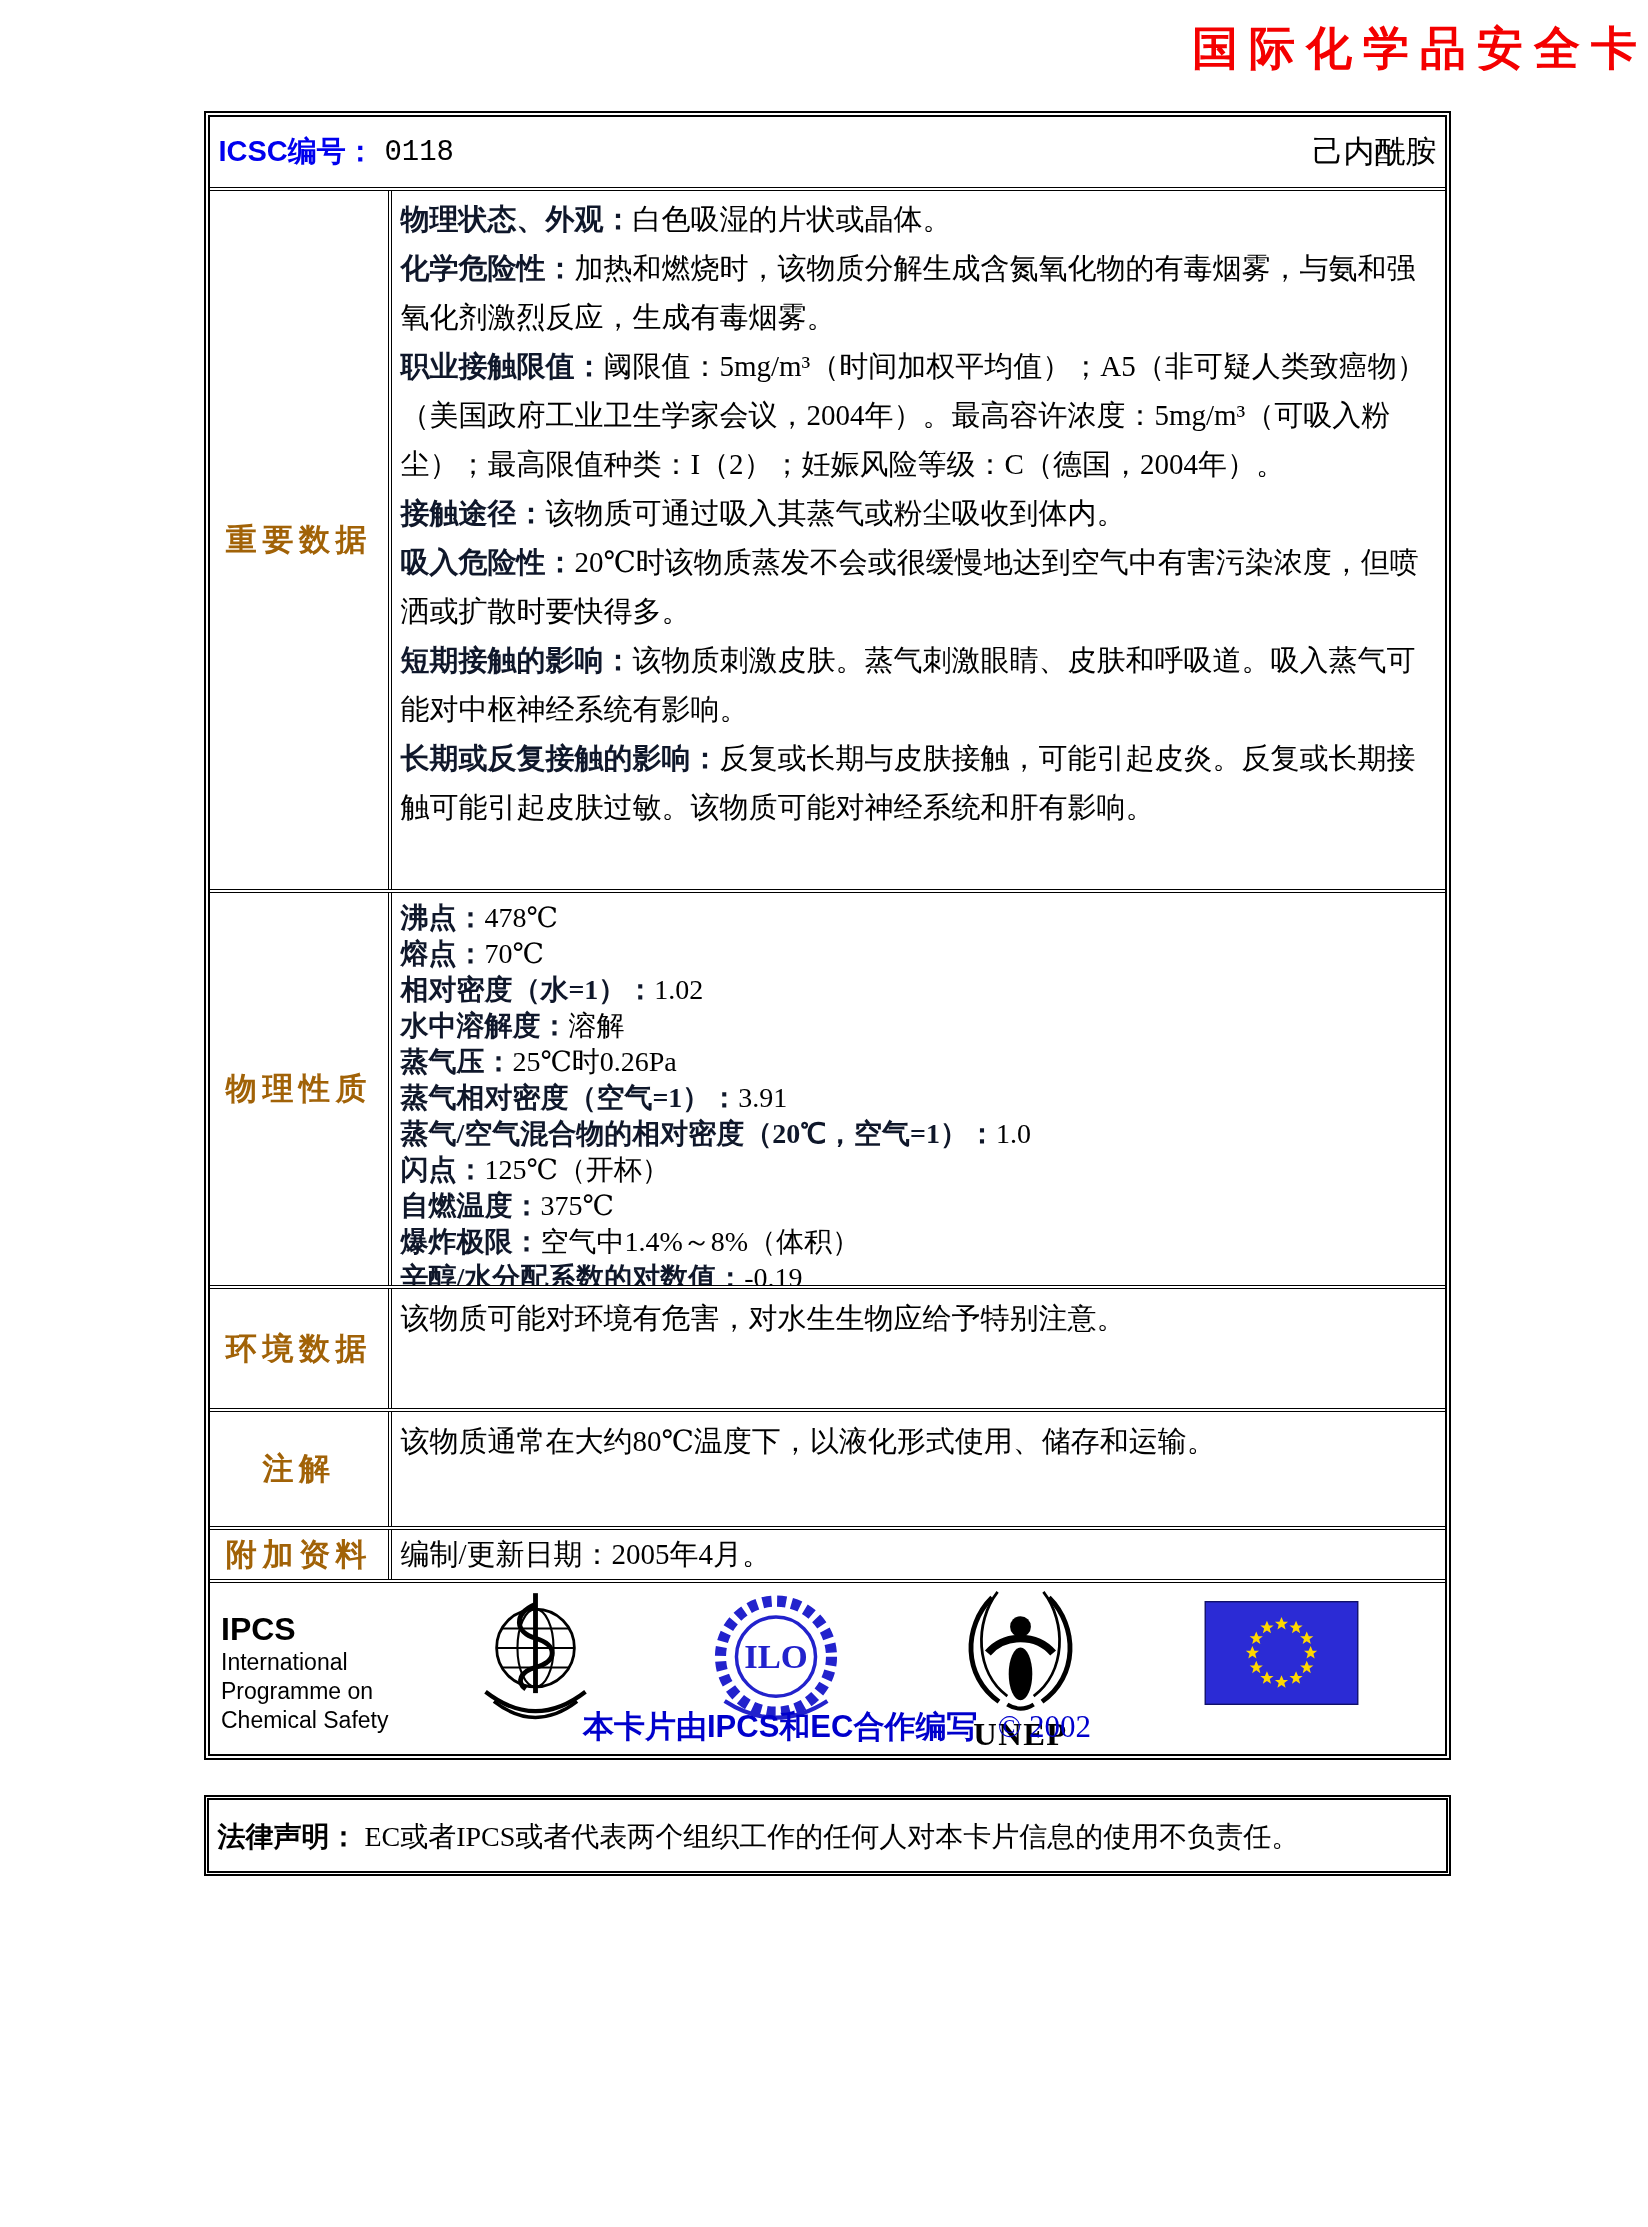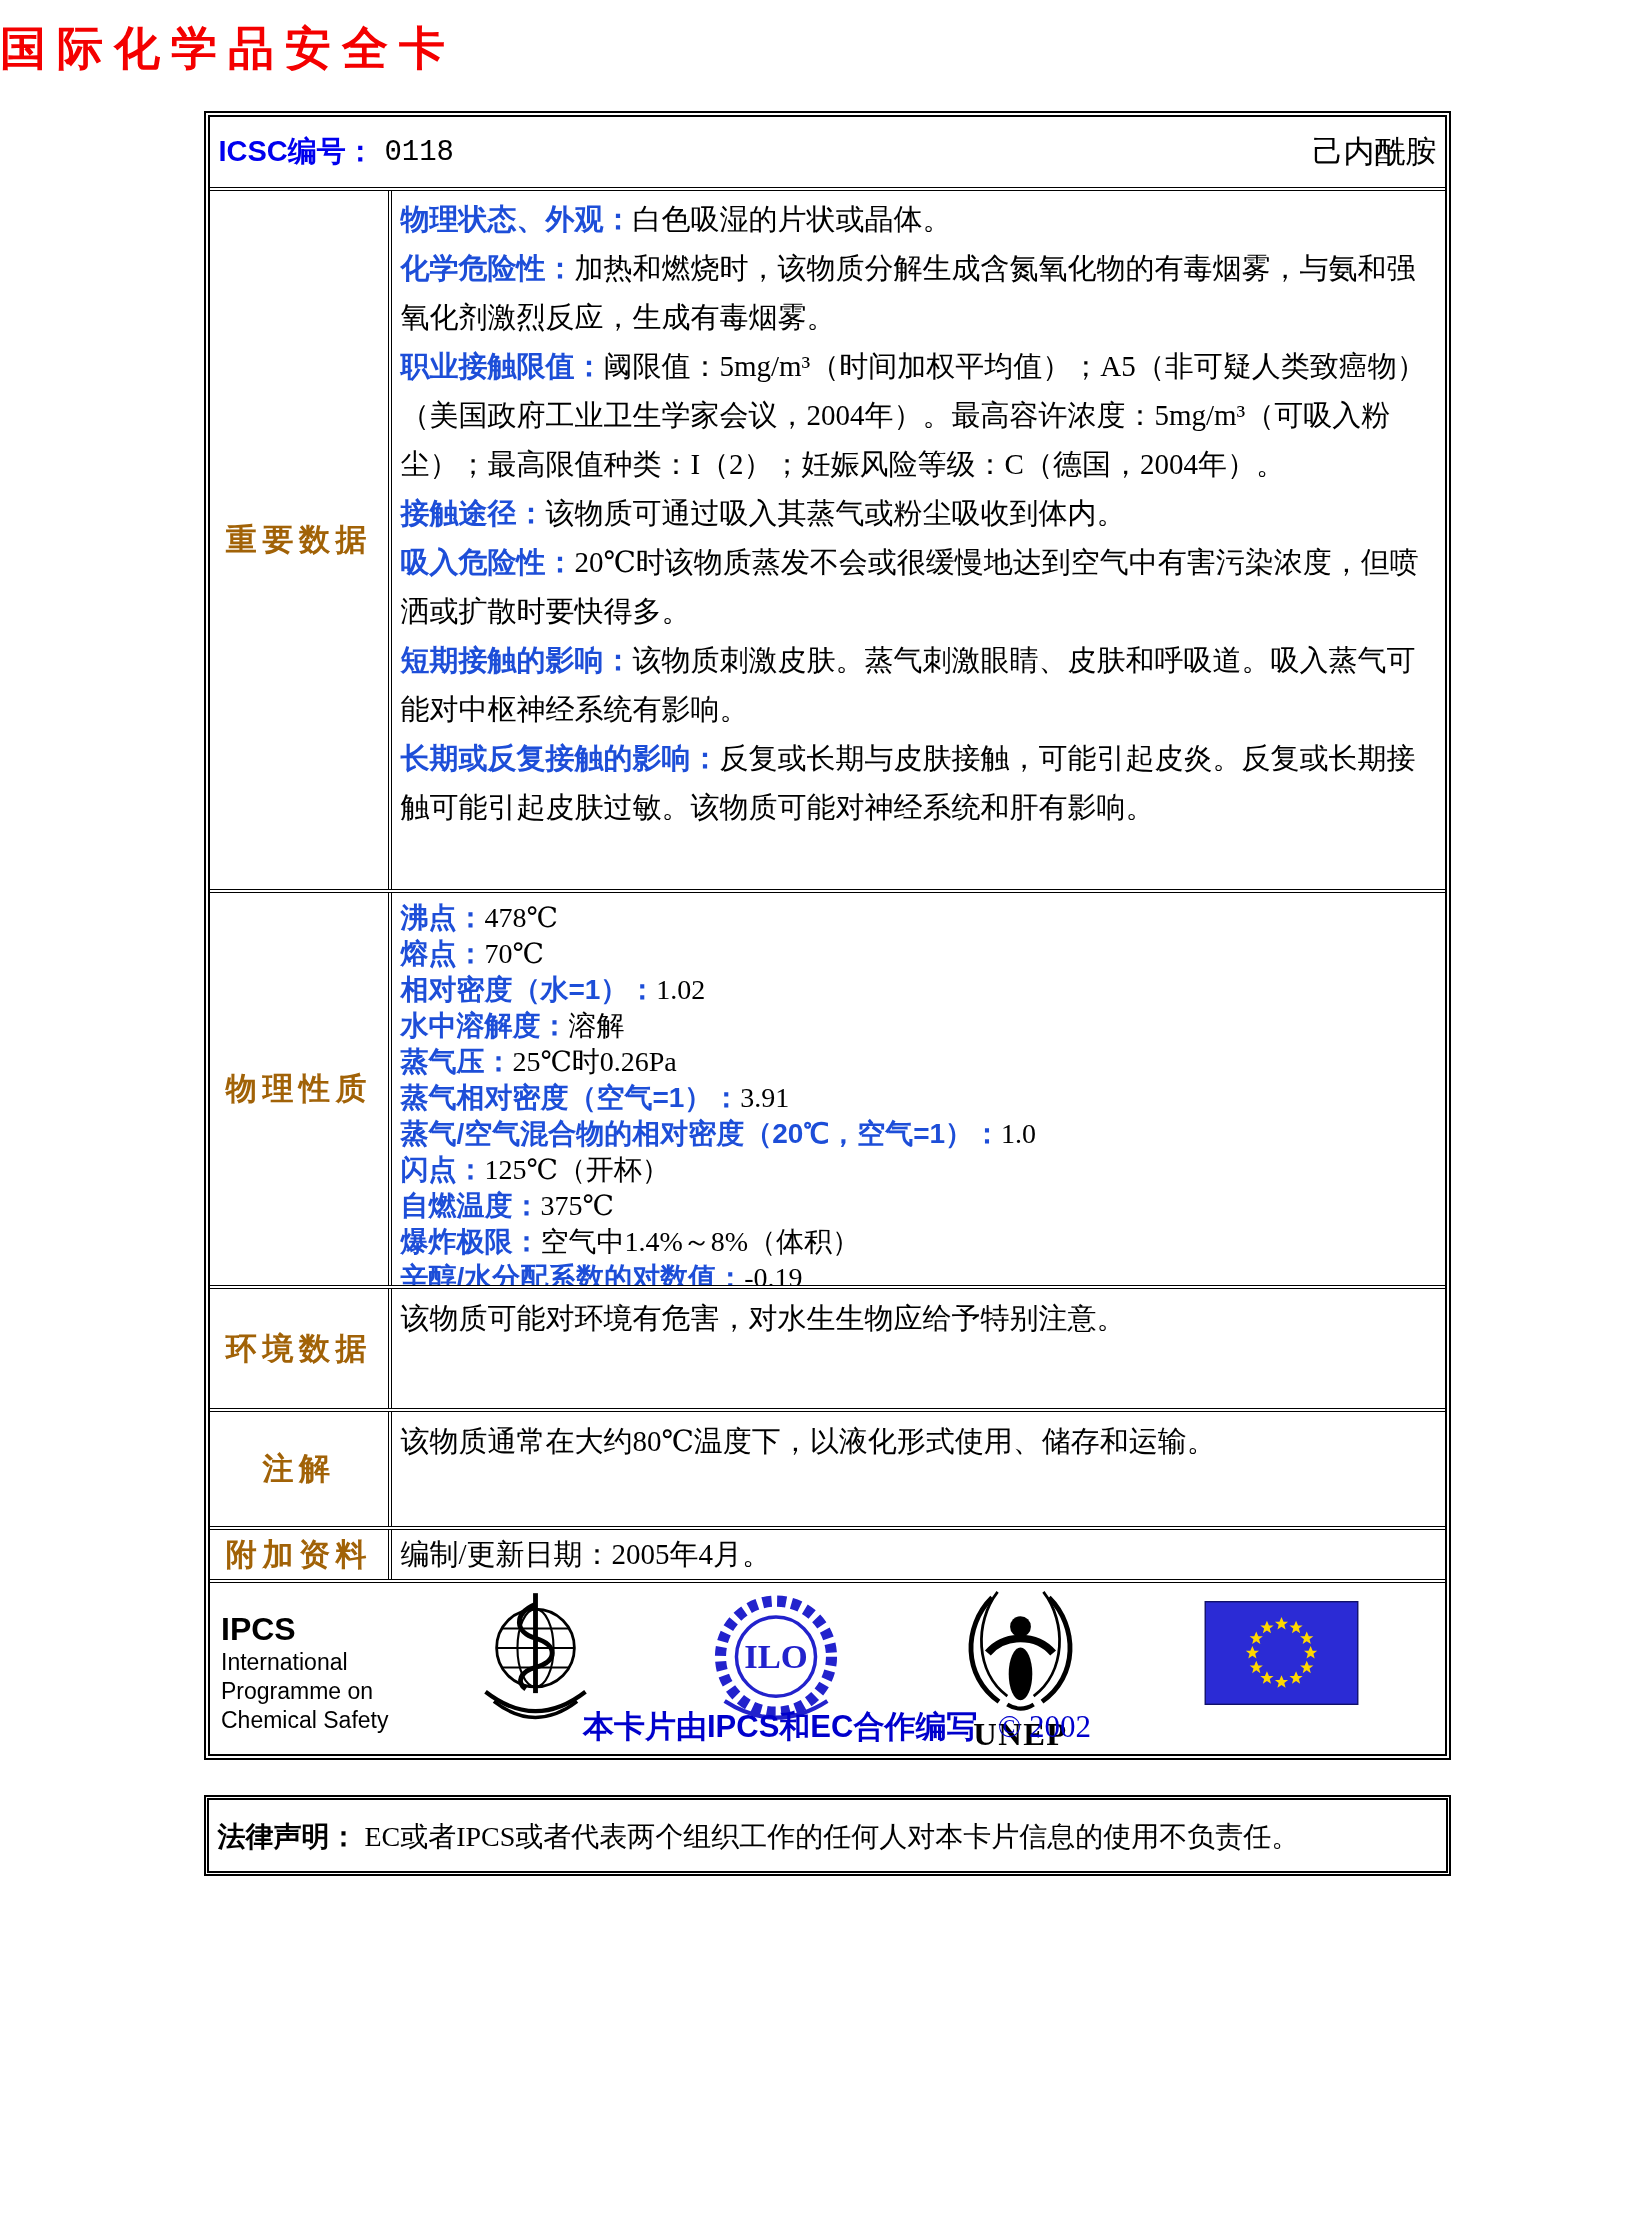--- a/index.html
+++ b/index.html
@@ -3,21 +3,21 @@
 <meta charset="utf-8">
 <style>
   html,body { margin:0; padding:0; }
   body {
     width:1648px; height:2227px; position:relative;
     background:#ffffff; color:#000;
     font-family:"Liberation Serif","DejaVu Serif",serif;
   }
   .page-title {
     position:absolute; top:18px; left:0; width:100%;
-    text-align:left; color:#f40000; font-weight:bold;
+    text-align:right; color:#f40000; font-weight:bold;
     font-size:46px; letter-spacing:11px;
     font-family:"Liberation Serif","DejaVu Serif",serif;
   }
   .card {
     position:absolute; left:204px; top:111px; width:1247px;
     border:6.3px double #000; box-sizing:border-box; background:#fff;
   }
   .row { display:flex; box-sizing:border-box; border-top:4.2px double #000; overflow:hidden; }
   .row:first-child { border-top:none; }
   .header-row { height:70px; align-items:center; padding:0 8.4px; font-size:29px; }
@@ -42,22 +42,22 @@
 
   .row-important  { height:702px; }
   .row-physical   { height:396px; }
   .row-environment{ height:123px; }
   .row-notes      { height:118px; }
   .row-additional { height:53px; }
   .row-footer     { height:175px; position:relative; display:block; }
 
   .imp-cell { font-size:29px; line-height:49px; }
   .blabel {
-    color:#1d4ed8; font-weight:bold;
-    font-family:Liberation Sans, sans-serif;
+    color:#0f172a; font-weight:bold;
+    font-family:Liberation Serif, serif;
   }
   .phys-cell { font-size:28px; line-height:36px; padding-top:7px; }
   .plain-cell { font-size:29px; line-height:42px; padding-top:8.4px; }
   .additional-cell { font-size:29px; line-height:40px; padding-top:4.2px; }
 
   .ipcs-block {
     position:absolute; left:11px; top:28px;
     font-family:"Liberation Sans","DejaVu Sans",sans-serif;
   }
   .ipcs-title { font-size:32px; font-weight:bold; margin-bottom:0; }

